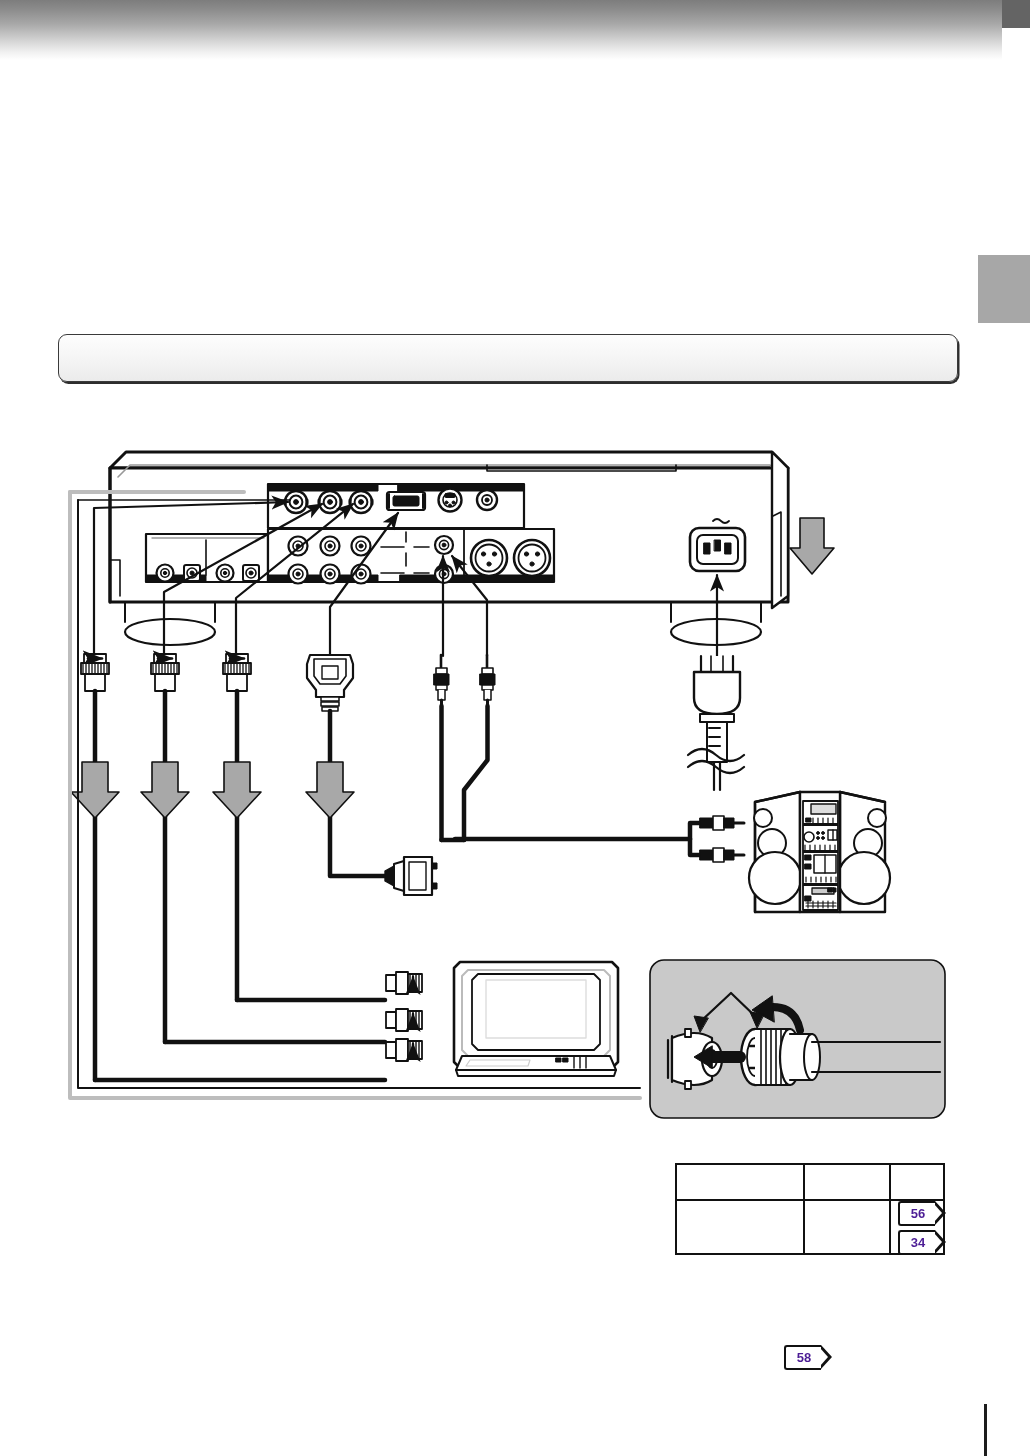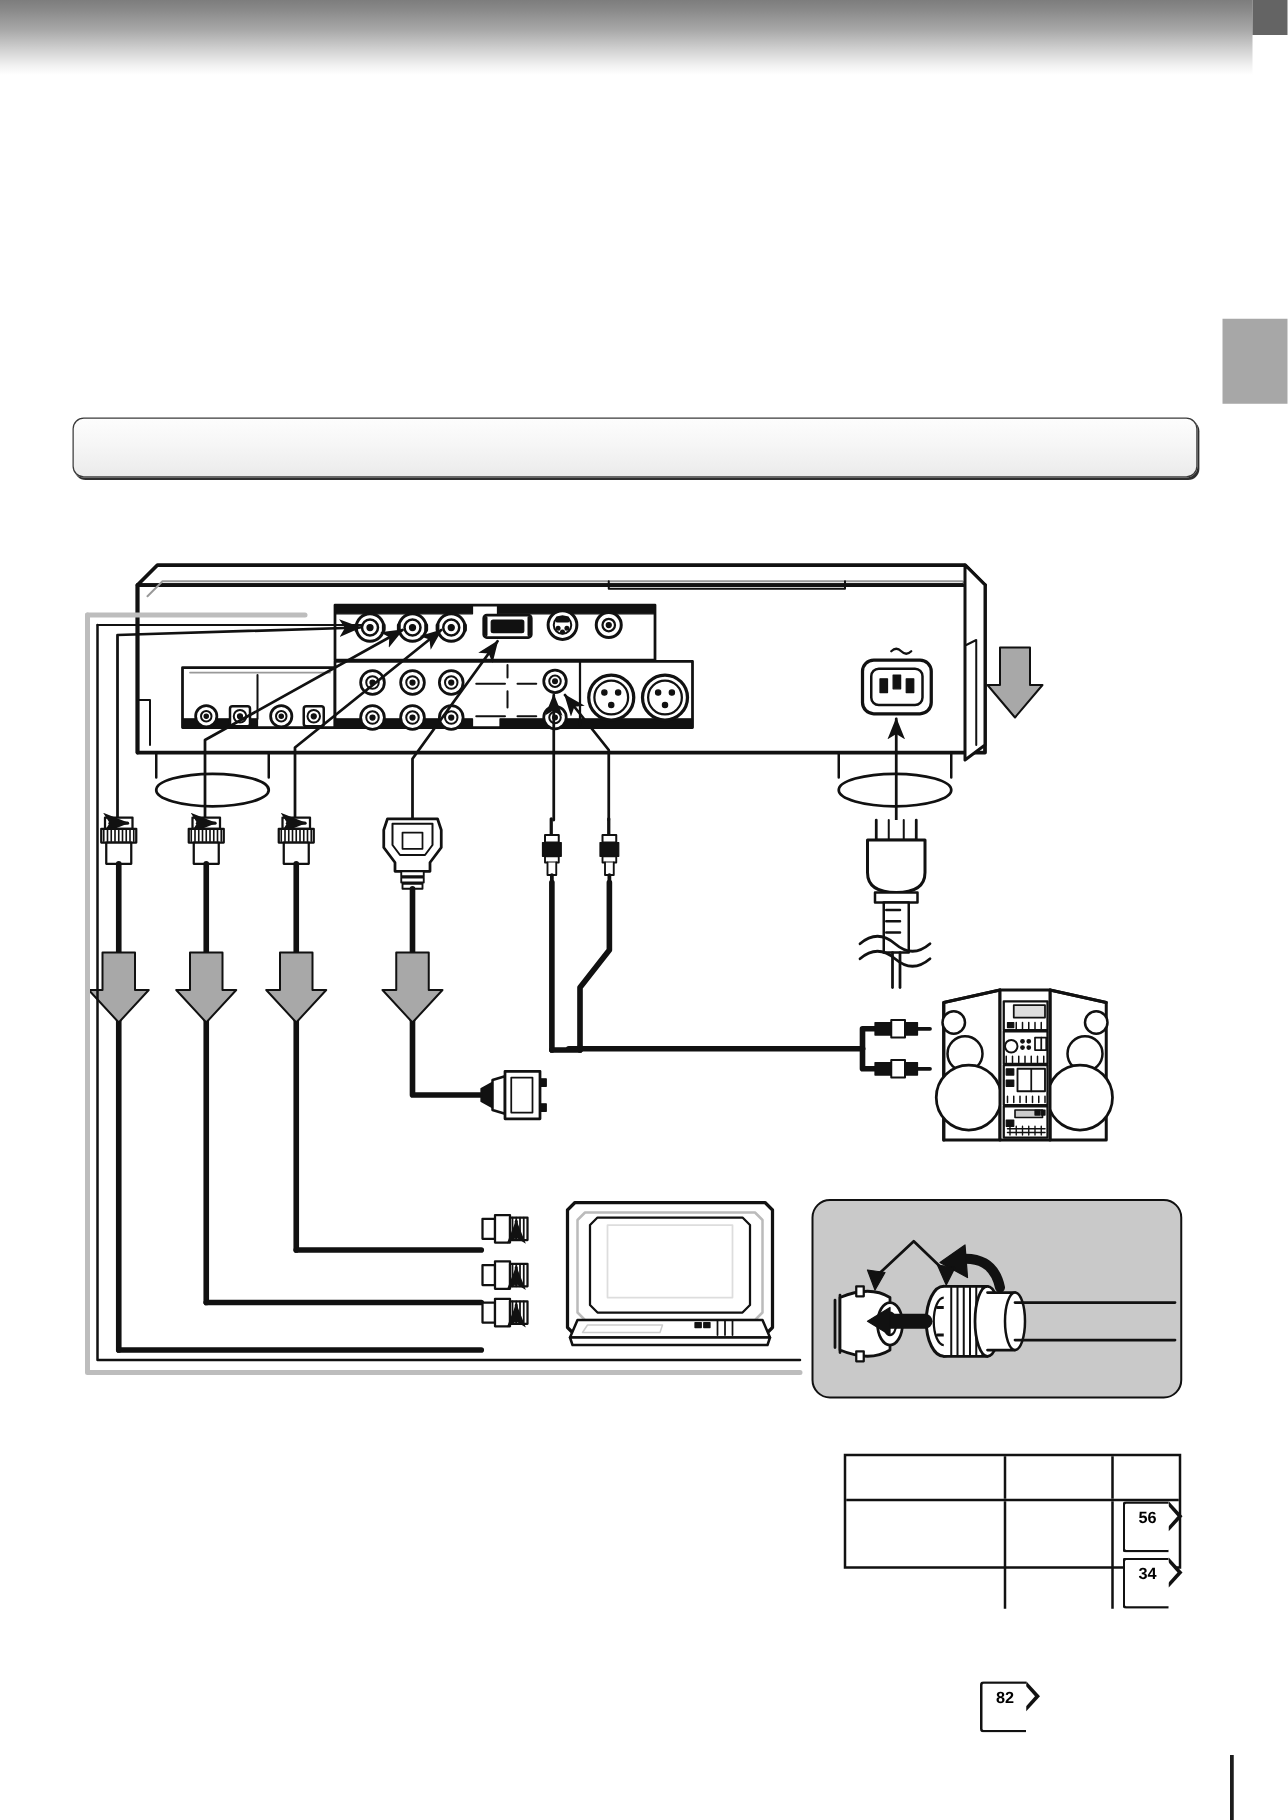--- a/index.html
+++ b/index.html
@@ -54,24 +54,24 @@
   .ref-row.head{flex:0 0 34px;border-bottom:2px solid #111;}
   .ref-cell{box-sizing:border-box;display:flex;align-items:center;
             padding:0 7px;font-size:11px;color:#111;}
   .ref-cell.c1{flex:0 0 128px;border-right:2px solid #111;}
   .ref-cell.c2{flex:0 0 86px;border-right:2px solid #111;}
   .ref-cell.c3{flex:1;flex-direction:column;justify-content:center;align-items:center;gap:4px;}
 
   
   .pref{
     position:relative;display:inline-flex;align-items:center;justify-content:center;
-    height:21px;min-width:26px;padding:0 4px 16px 5px;
+    height:21px;min-width:26px;padding:0 4px 0 5px;
     background:#fff;border:2px solid #111;border-right:none;
     border-radius:3px 0 0 3px;
-    font-size:13px;font-weight:bold;color:#000000;line-height:1;
+    font-size:13px;font-weight:bold;color:#4c1d95;line-height:1;
     margin-right:9px;
   }
   .pref:after{
     content:"";position:absolute;right:-11px;top:-2px;
     width:0;height:0;
     border-top:12.5px solid transparent;
     border-bottom:12.5px solid transparent;
     border-left:11px solid #111;
   }
   .pref:before{
@@ -528,18 +528,18 @@
       <div class="ref-cell c1"></div>
       <div class="ref-cell c2"></div>
       <div class="ref-cell c3">
         <span class="pref">56</span>
         <span class="pref">34</span>
       </div>
     </div>
   </div>
 
   <div class="page-number">
-    <span class="pref">82</span>
+    <span class="pref">58</span>
   </div>
 
   <div class="bottom-rule"></div>
 
 </div>
 
 </body></html>

